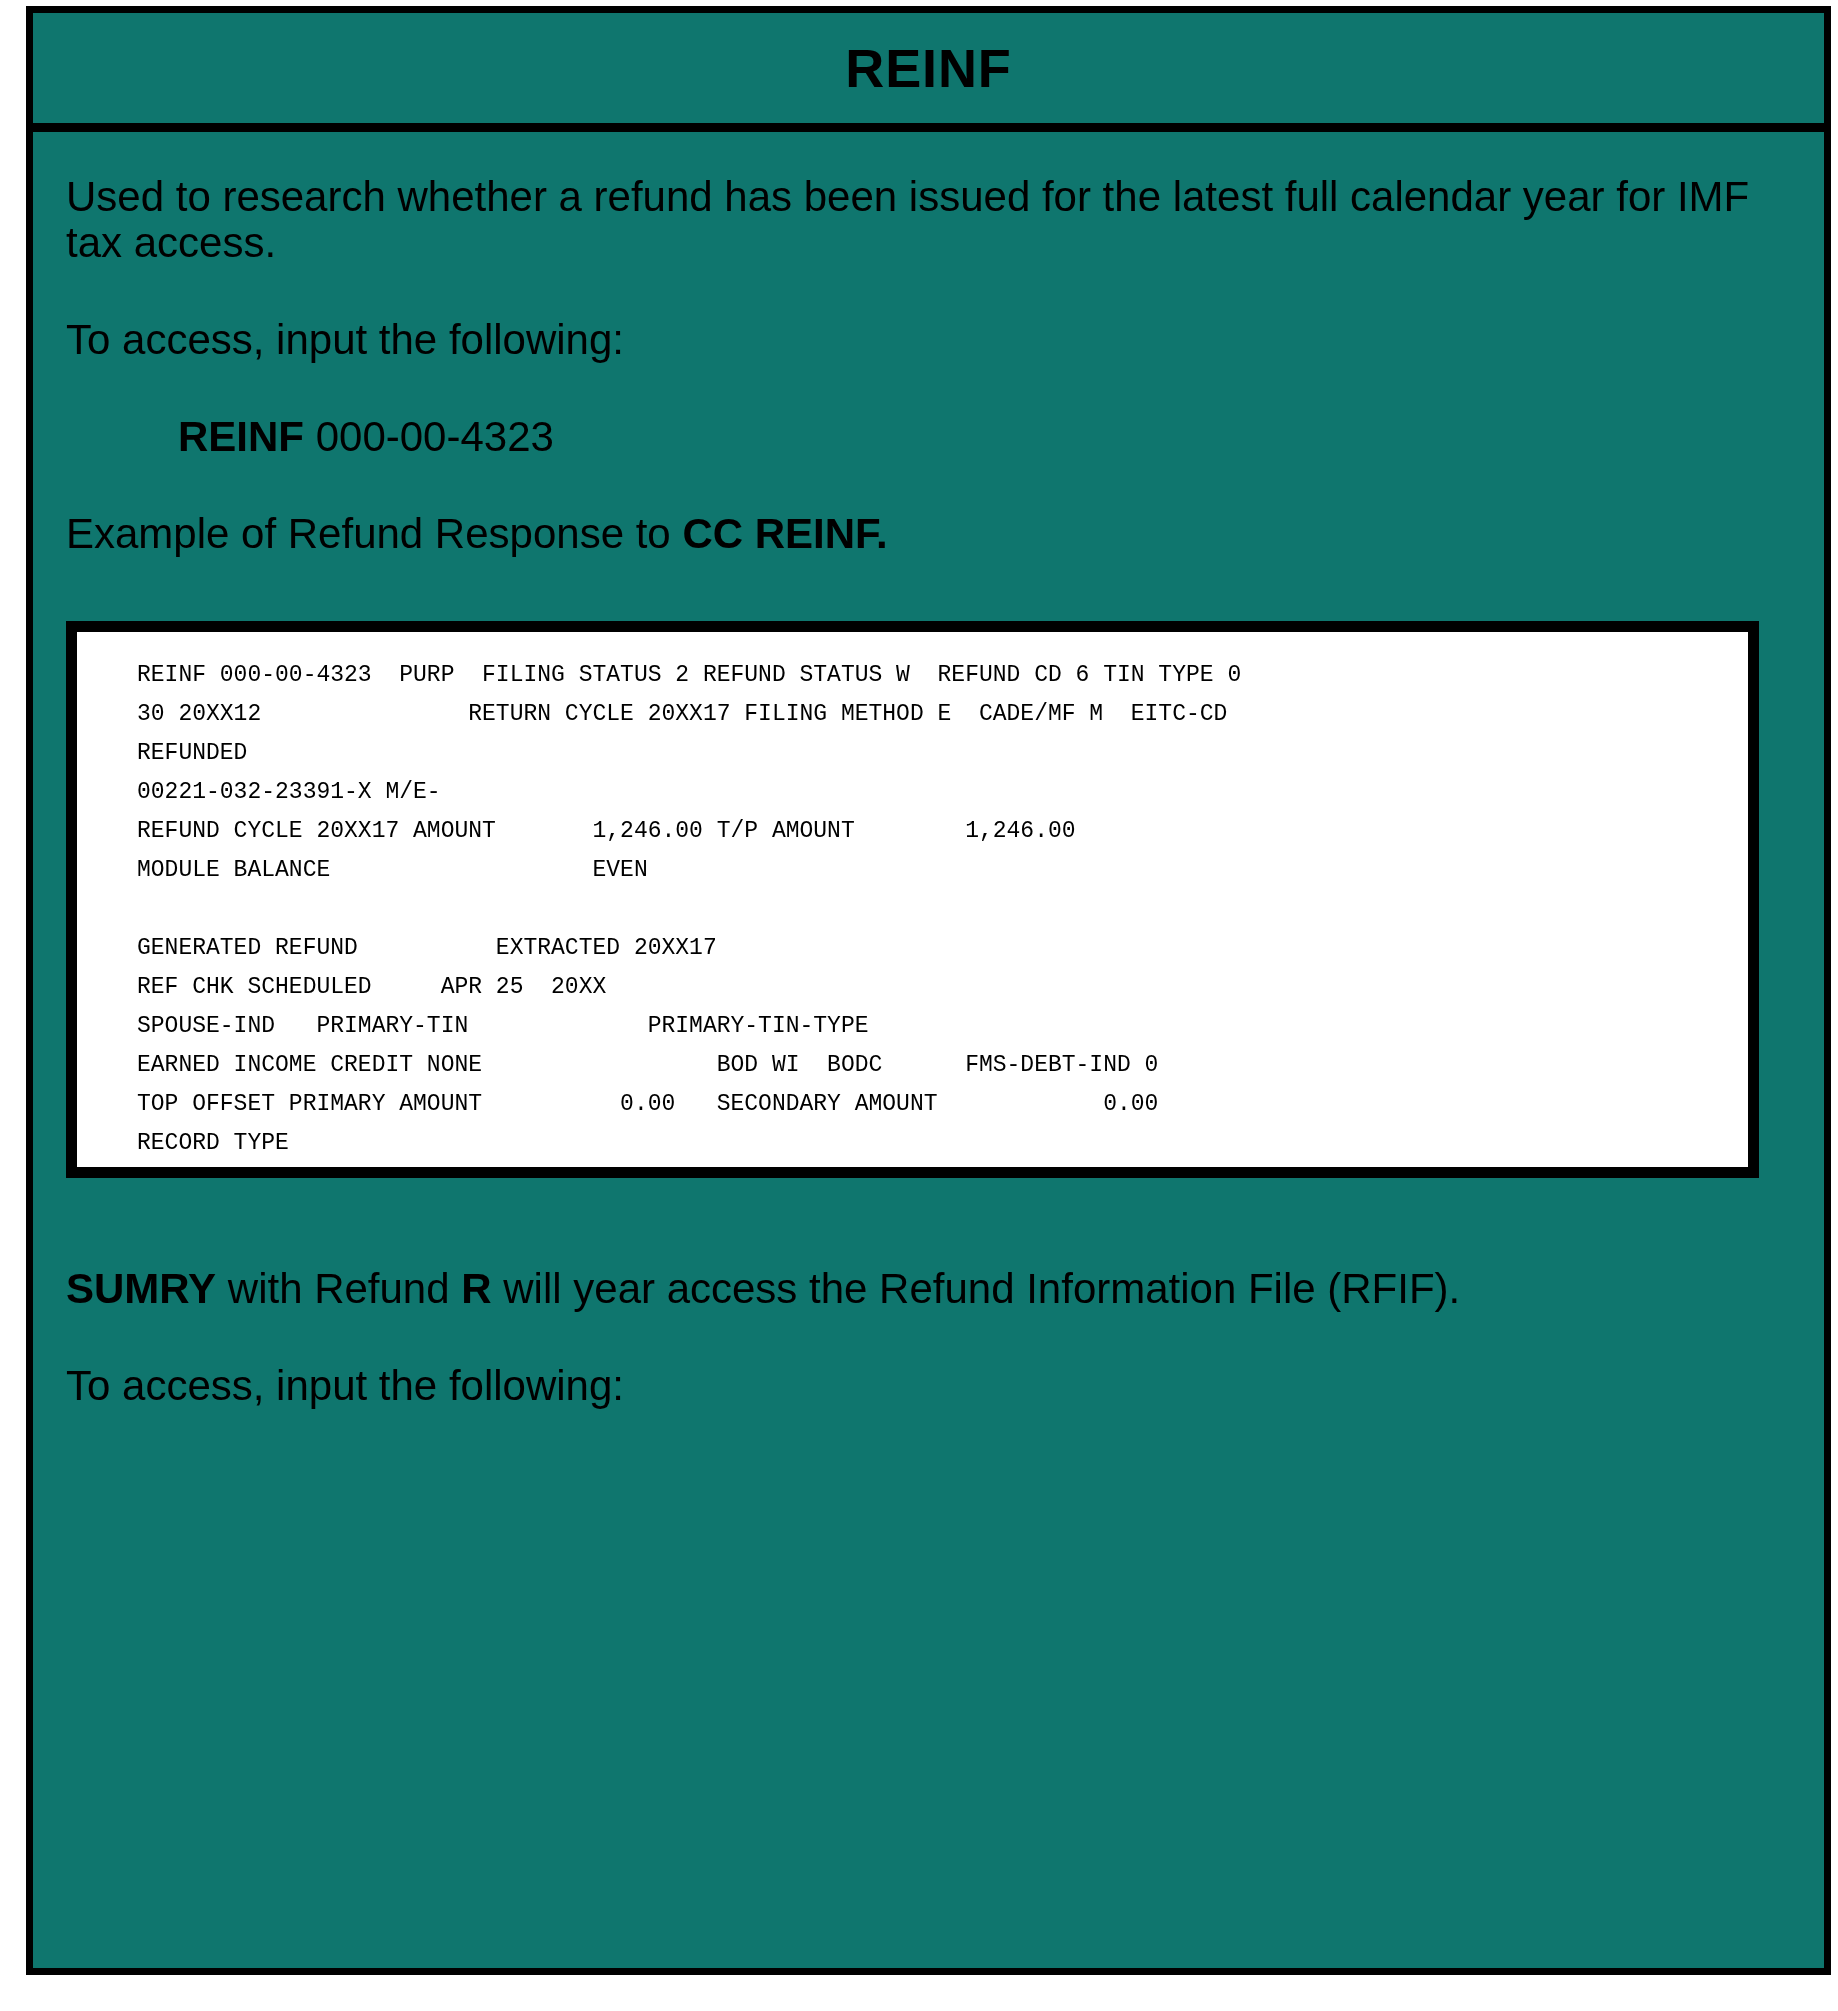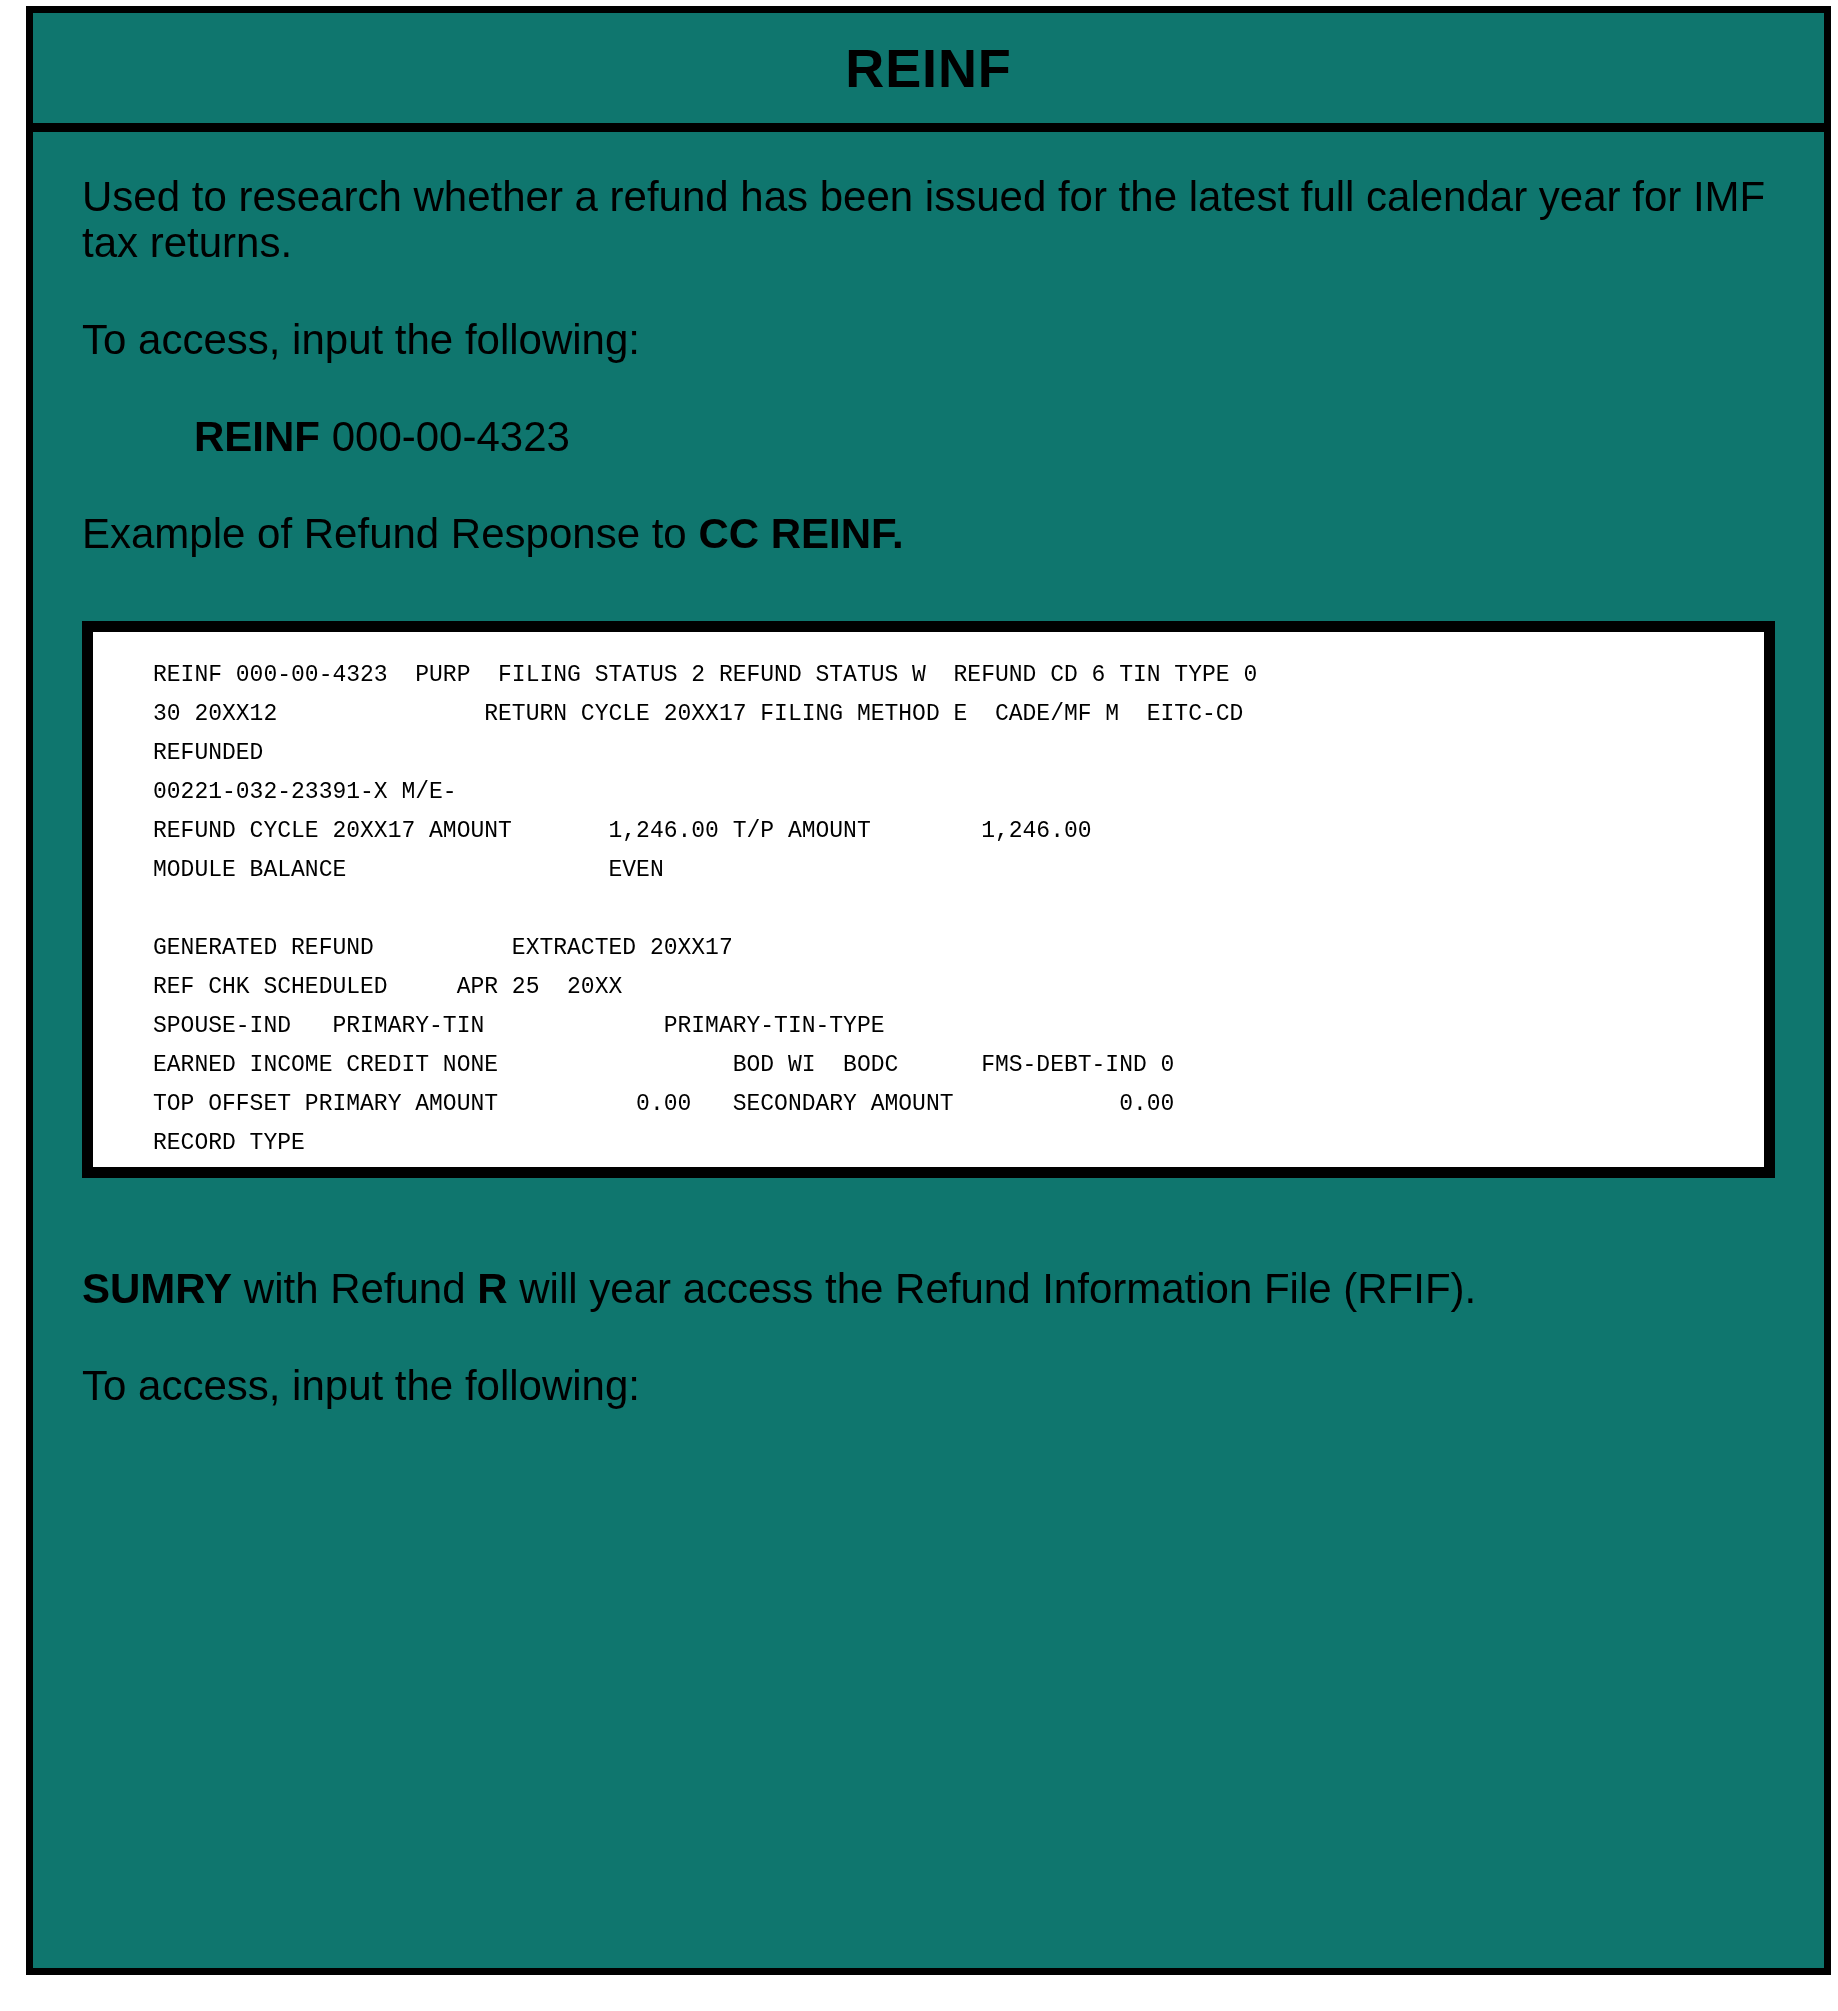--- a/index.html
+++ b/index.html
@@ -31,21 +31,21 @@
     display: flex;
     align-items: center;
     justify-content: center;
   }
   .title {
     font-size: 54px;
     font-weight: bold;
     letter-spacing: 0.9px;
   }
   .content {
-    padding: 42px 33px 0 49px;
+    padding: 42px 33px 0 33px;
   }
   .para {
     margin: 0 0 51px 0;
     font-size: 42px;
     line-height: 46px;
   }
   .para .line {
     display: block;
     white-space: nowrap;
   }
@@ -85,21 +85,21 @@
 <div class="page">
 
   <div class="title-bar">
     <span class="title">REINF</span>
   </div>
 
   <div class="content">
 
     <p class="para">
       <span class="line">Used to research whether a refund has been issued for the latest full calendar year for IMF</span>
-      <span class="line">tax returns.</span>
+      <span class="line">tax access.</span>
     </p>
 
     <p class="para nowrap">To access, input the following:</p>
 
     <p class="para nowrap indent">
       <b>REINF</b><span> 000-00-4323</span>
     </p>
 
     <p class="para nowrap">
       <span>Example of Refund Response to </span><b>CC REINF.</b>

